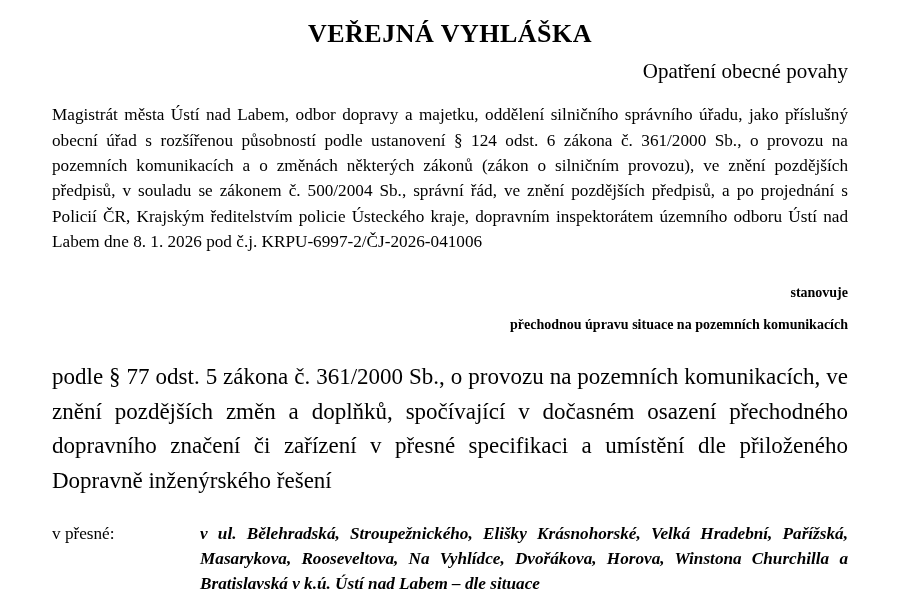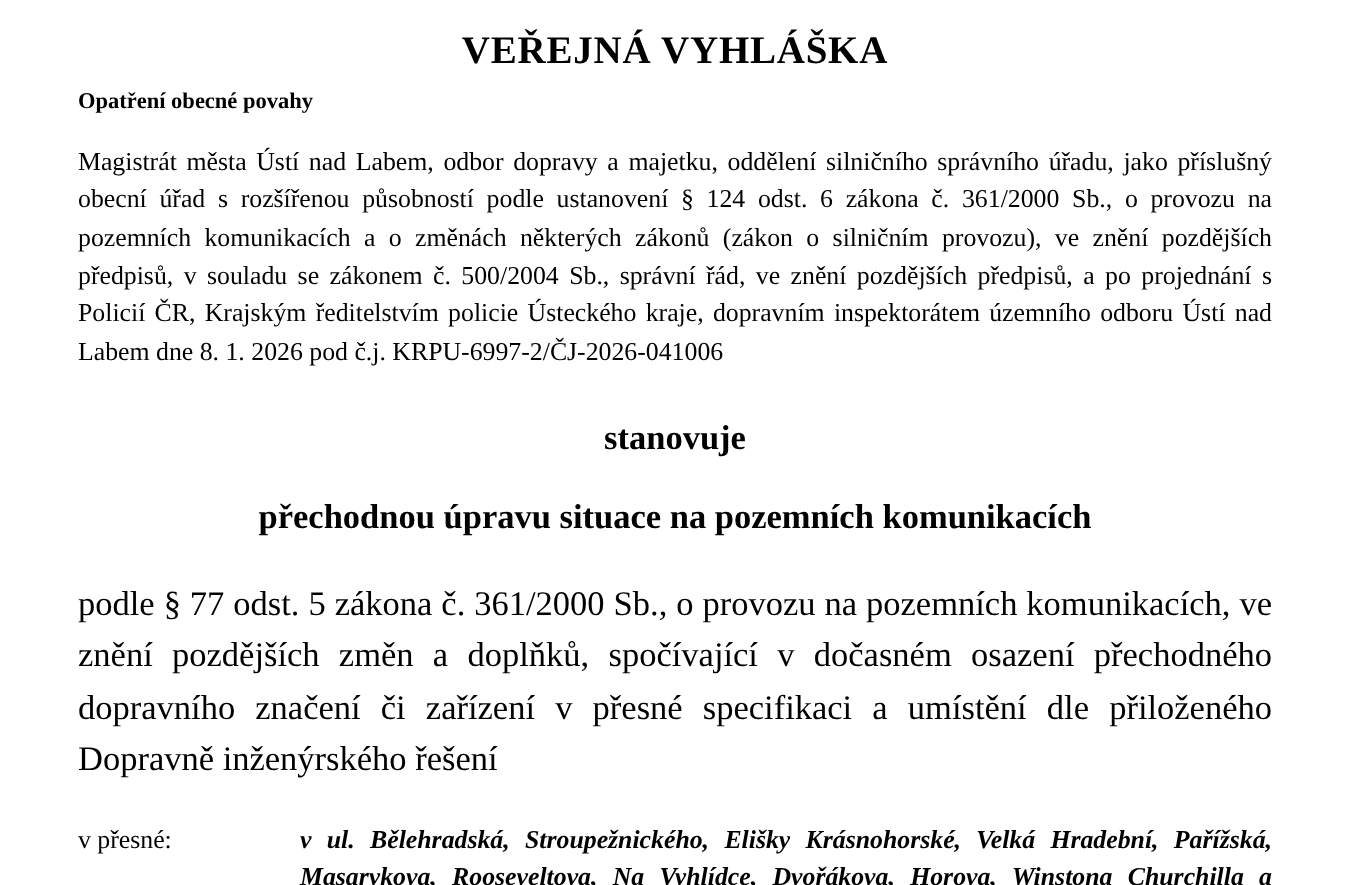--- a/index.html
+++ b/index.html
@@ -23,37 +23,37 @@
   }
   .doc-title {
     text-align: center;
     font-size: 26px;
     font-weight: bold;
     letter-spacing: 0.5px;
     margin: 6px 0 0 0;
     line-height: 1.2;
   }
   .doc-subtitle {
-    text-align: left;
-    font-size: 15px;
-    font-weight: bold;
+    text-align: right;
+    font-size: 21px;
+    font-weight: normal;
     margin: 10px 0 0 0;
     line-height: 1.2;
   }
   .para {
     font-size: 17.2px;
     line-height: 1.47;
     text-align: justify;
     margin: 18px 0 0 0;
     hyphens: none;
   }
   .center-bold {
-    text-align: center;
+    text-align: right;
     font-weight: bold;
-    font-size: 23px;
+    font-size: 14px;
     line-height: 1.3;
   }
   .stanovuje {
     margin-top: 30px;
   }
   .prechodnou {
     margin-top: 8px;
   }
   .legal-para {
     font-size: 23px;

